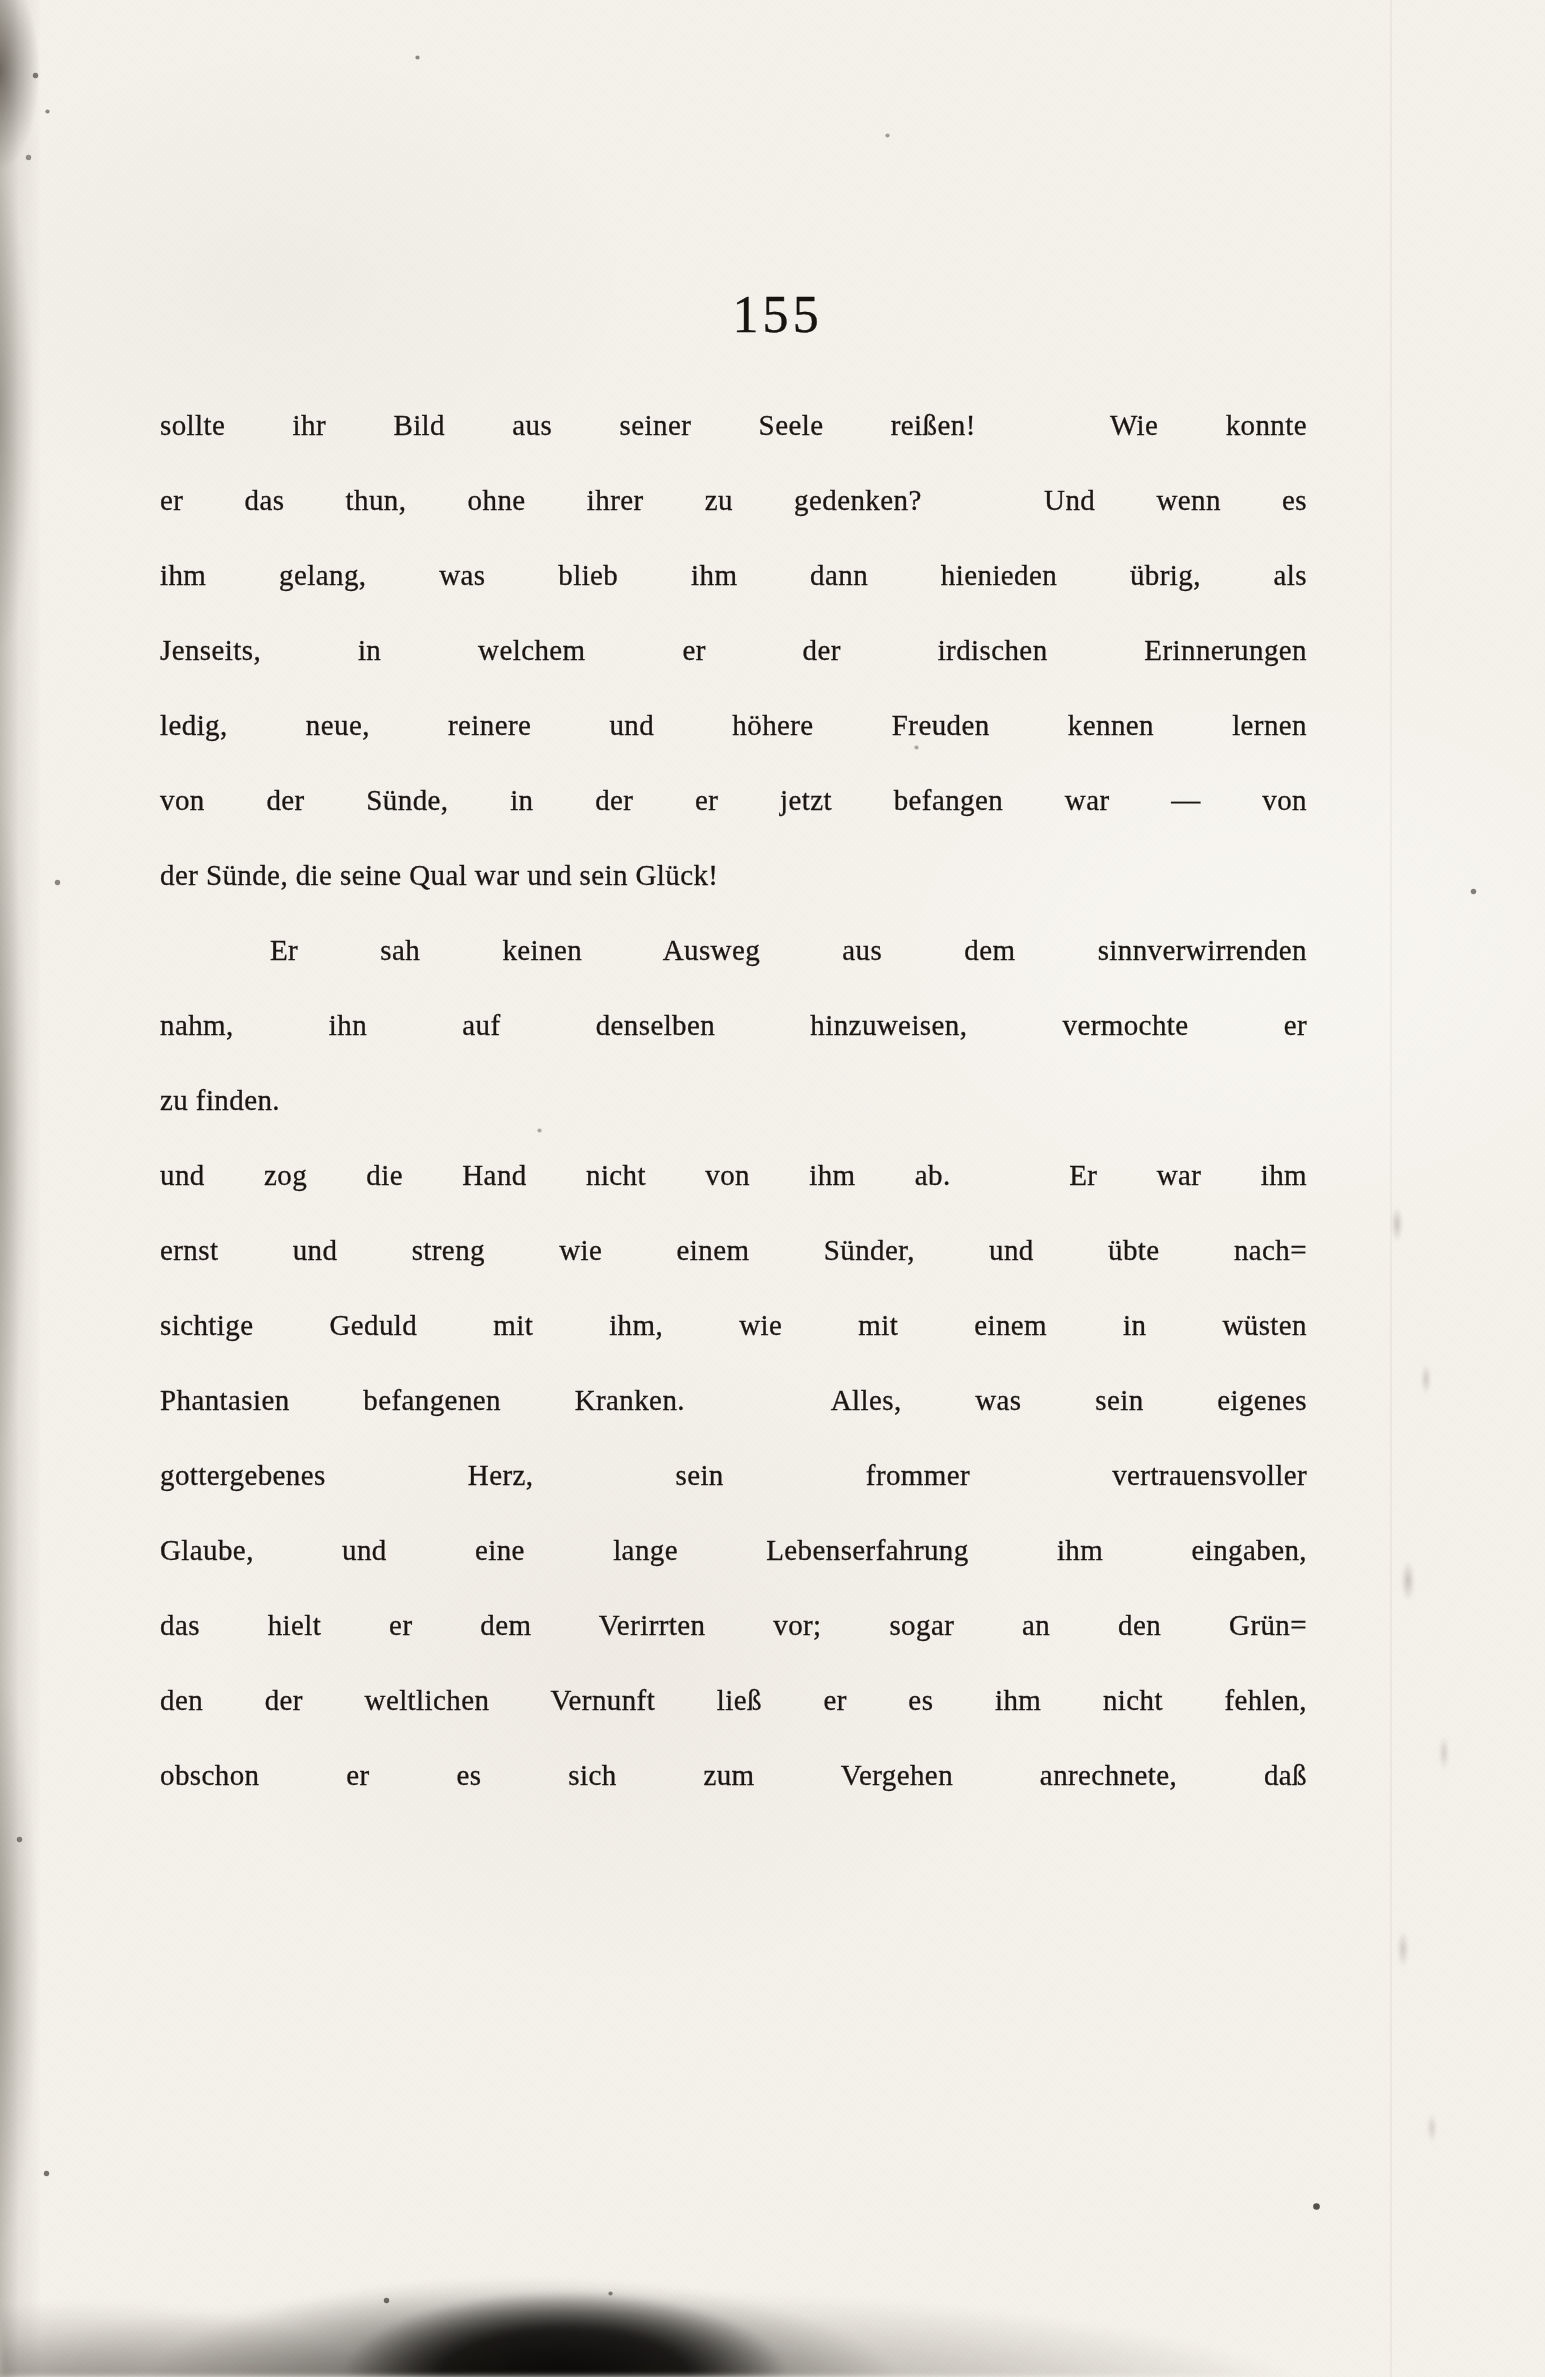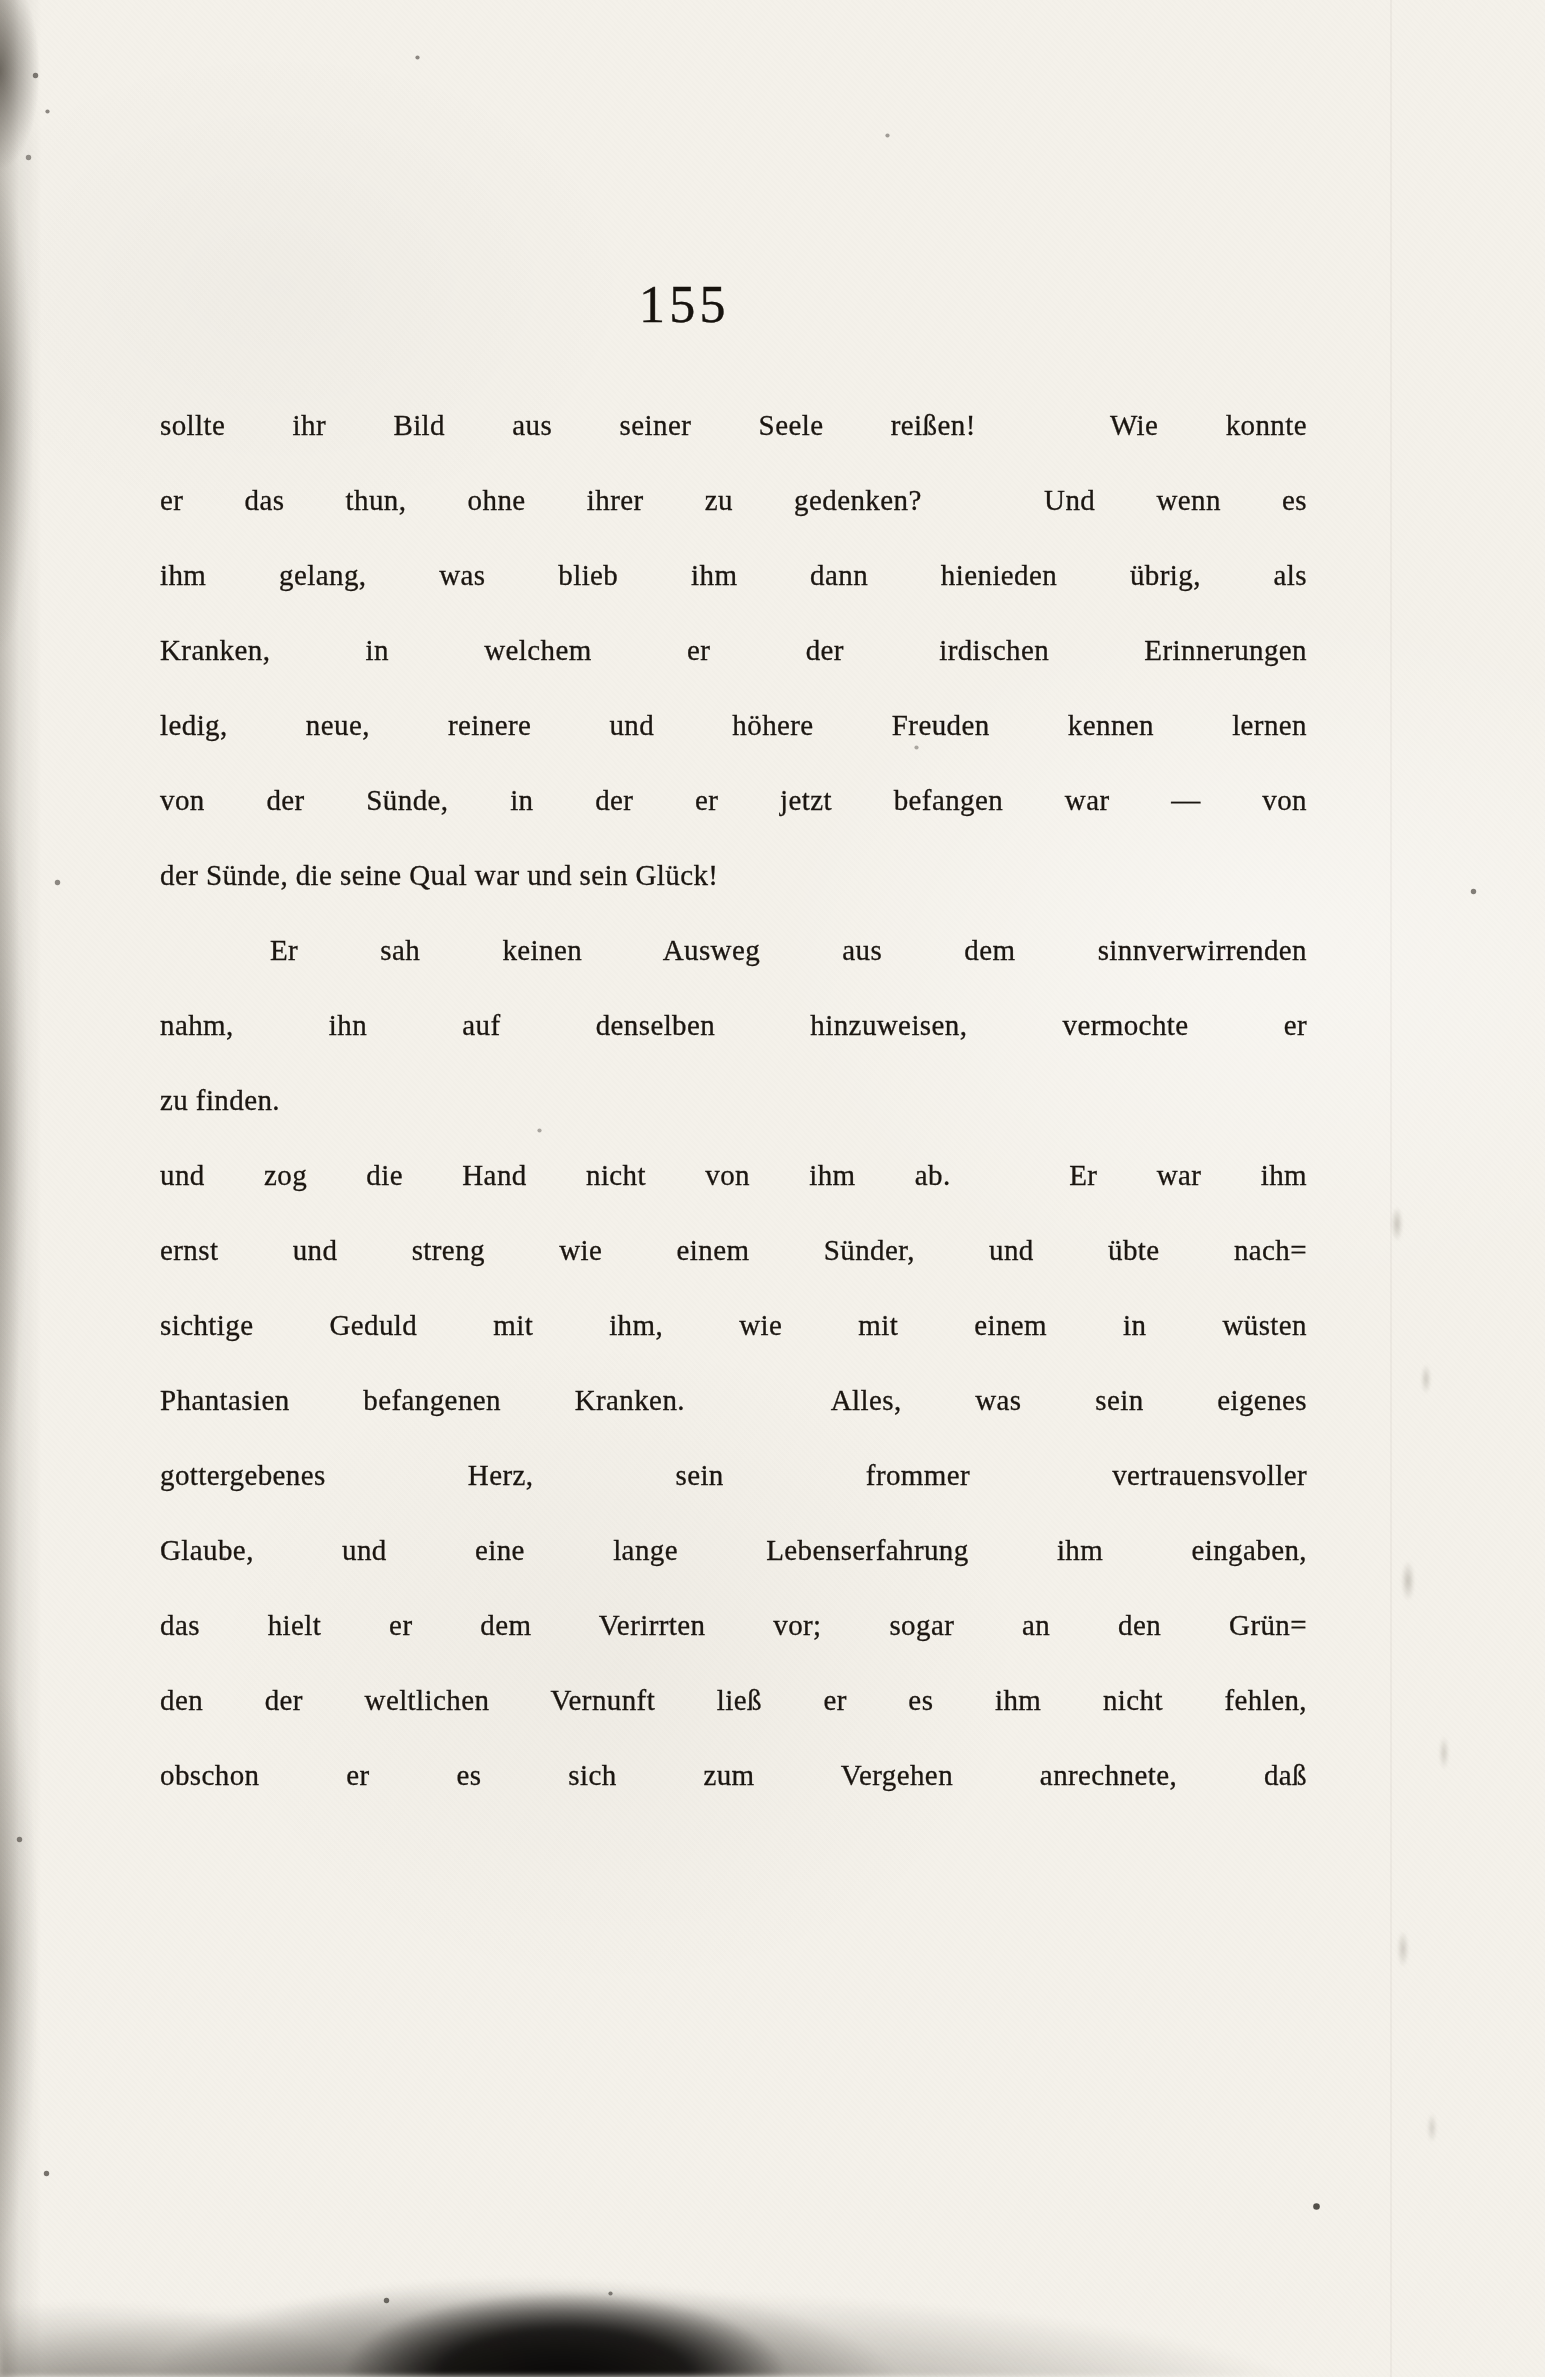--- a/index.html
+++ b/index.html
@@ -7,22 +7,22 @@
     position:relative; width:1545px; height:2377px; overflow:hidden;
     font-family:"Liberation Serif","DejaVu Serif",serif;
     background:
       radial-gradient(535px 357px at 18% 12%, rgba(0,0,0,0.02), transparent 70%),
       radial-gradient(773px 535px at 82% 40%, rgba(255,255,255,0.35), transparent 65%),
       radial-gradient(594px 475px at 40% 70%, rgba(70,58,44,0.03), transparent 70%),
       repeating-linear-gradient(47deg, rgba(0,0,0,0.006) 0 1.8px, transparent 1.8px 4.2px),
       #f4f1ea;
   }
   .page-number {
-    position:absolute; top:279px; left:639px; width:184px;
-    text-align:left; font-size:52px; line-height:52px;
+    position:absolute; top:289px; left:639px; width:184px;
+    text-align:right; font-size:52px; line-height:52px;
     color:#17130e; letter-spacing:4.2px;
     -webkit-text-stroke:0.4px #17130e;
   }
   .text-block {
     position:absolute; left:160px; top:388px; width:1147px;
     font-size:29px; line-height:75px; color:#1b1611;
     letter-spacing:0.4px;
     -webkit-text-stroke:0.3px #1b1611;
   }
   .line { height:75px; text-align:justify; text-align-last:justify; white-space:normal; }
@@ -94,21 +94,21 @@
   <div class="seam"></div>
   <div class="showthrough"></div>
   <div class="specks"></div>
 
   <div class="page-number">155</div>
 
   <div class="text-block" id="text-block">
       <div class="line">sollte ihr Bild aus seiner Seele reißen!&nbsp; Wie konnte</div>
       <div class="line">er das thun, ohne ihrer zu gedenken?&nbsp; Und wenn es</div>
       <div class="line">ihm gelang, was blieb ihm dann hienieden übrig, als</div>
-      <div class="line">Kranken, in welchem er der irdischen Erinnerungen</div>
+      <div class="line">Jenseits, in welchem er der irdischen Erinnerungen</div>
       <div class="line">ledig, neue, reinere und höhere Freuden kennen lernen</div>
       <div class="line">von der Sünde, in der er jetzt befangen war — von</div>
       <div class="line end">der Sünde, die seine Qual war und sein Glück!</div>
       <div class="line indent">Er sah keinen Ausweg aus dem sinnverwirrenden</div>
       <div class="line">nahm, ihn auf denselben hinzuweisen, vermochte er</div>
       <div class="line end">zu finden.</div>
       <div class="line">und zog die Hand nicht von ihm ab.&nbsp; Er war ihm</div>
       <div class="line">ernst und streng wie einem Sünder, und übte nach=</div>
       <div class="line">sichtige Geduld mit ihm, wie mit einem in wüsten</div>
       <div class="line">Phantasien befangenen Kranken.&nbsp; Alles, was sein eigenes</div>

